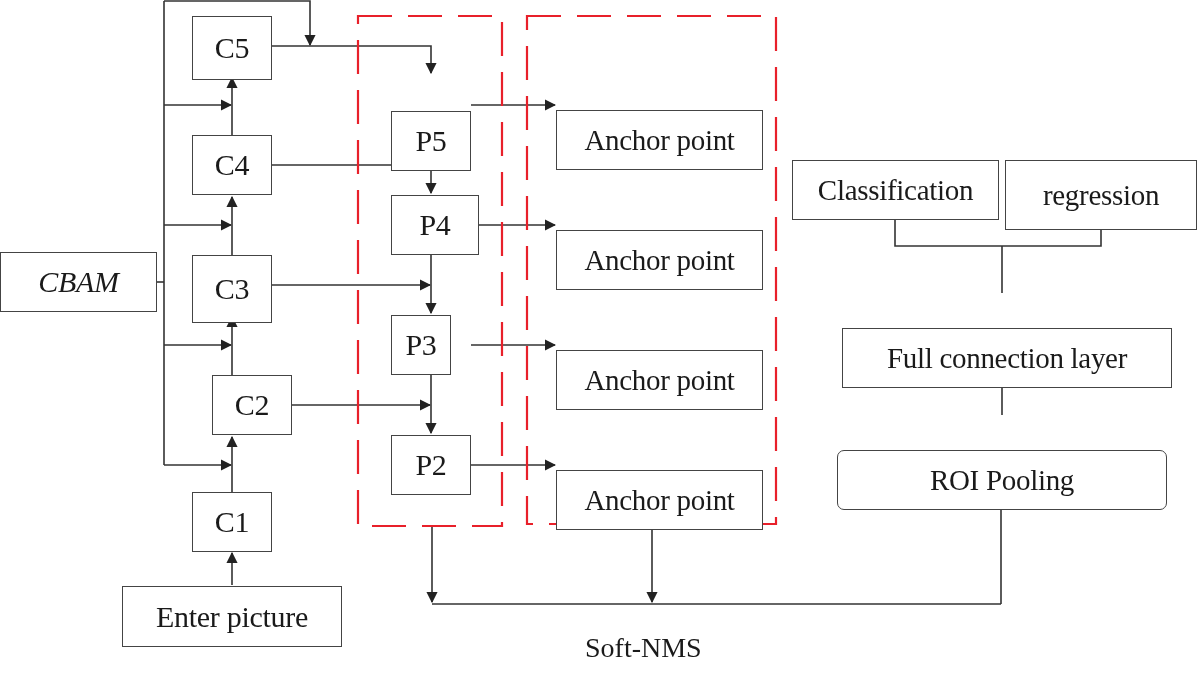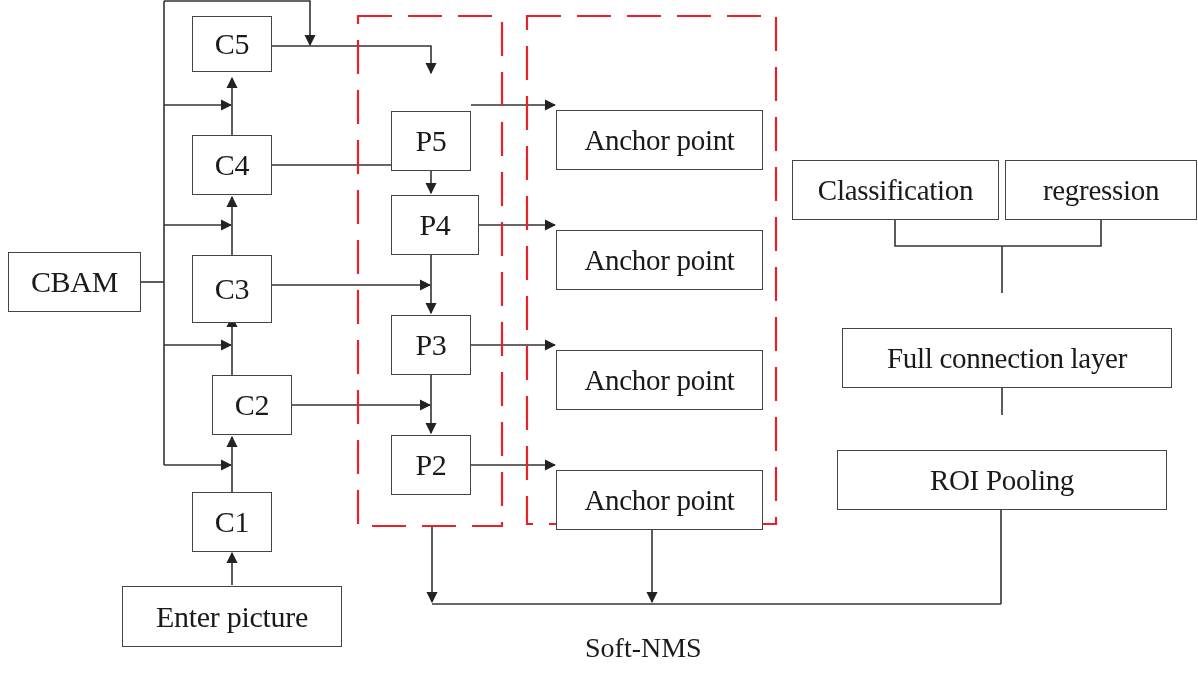--- a/index.html
+++ b/index.html
@@ -65,25 +65,25 @@
     <polyline points="1002,246 895,246 895,187" marker-end="url(#ah)"></polyline>
     <polyline points="1002,246 1101,246 1101,187" marker-end="url(#ah)"></polyline>
   </g>
 
   <g stroke="#e8202a" stroke-width="2.2" fill="none" stroke-dasharray="34,16">
     <rect x="358" y="16" width="144" height="510"></rect>
     <rect x="527" y="16" width="249" height="508"></rect>
   </g>
 </svg>
 
-<div class="node" style="left:8px;top:252px;width:133px;height:60px;">
+<div class="node" style="left:0;top:252px;width:157px;height:60px;font-style:italic;">
   <span>CBAM</span>
 </div>
 
-<div class="node" style="left:192px;top:16px;width:80px;height:56px;">
+<div class="node" style="left:192px;top:16px;width:80px;height:64px;">
   <span>C5</span>
 </div>
 <div class="node" style="left:192px;top:135px;width:80px;height:60px;">
   <span>C4</span>
 </div>
 <div class="node" style="left:192px;top:255px;width:80px;height:68px;text-align:center;">
   <span>C3</span>
 </div>
 <div class="node" style="left:192px;top:375px;width:80px;height:60px;margin-left:20px;">
   <span>C2</span>
@@ -94,21 +94,21 @@
 <div class="node" style="left:122px;top:586px;width:220px;height:61px;">
   <span>Enter picture</span>
 </div>
 
 <div class="node" style="left:391px;top:75px;width:80px;height:60px;margin-top:36px;">
   <span>P5</span>
 </div>
 <div class="node" style="left:391px;top:195px;width:88px;height:60px;">
   <span>P4</span>
 </div>
-<div class="node" style="left:391px;top:315px;width:80px;height:60px;">
+<div class="node" style="left:391px;top:315px;width:60px;height:60px;">
   <span>P3</span>
 </div>
 <div class="node" style="left:391px;top:435px;width:80px;height:60px;">
   <span>P2</span>
 </div>
 
 <div class="node small" style="left:556px;top:75px;width:207px;height:60px;">
   <span>Anchor point</span>
 </div>
 <div class="node small" style="left:556px;top:195px;width:207px;height:60px;">
@@ -117,23 +117,23 @@
 <div class="node small" style="left:556px;top:315px;width:207px;height:60px;">
   <span>Anchor point</span>
 </div>
 <div class="node small" style="left:556px;top:435px;width:207px;height:60px;">
   <span>Anchor point</span>
 </div>
 
 <div class="node small" style="left:792px;top:125px;width:207px;height:60px;">
   <span>Classification</span>
 </div>
-<div class="node small" style="left:1005px;top:125px;width:192px;height:60px;">
+<div class="node small" style="left:1005px;top:125px;width:192px;height:70px;">
   <span>regression</span>
 </div>
 <div class="node small" style="left:842px;top:293px;width:330px;height:60px;">
   <span>Full connection layer</span>
 </div>
-<div class="node small" style="left:837px;top:415px;width:330px;height:60px;">
+<div class="node small" style="left:837px;top:415px;width:330px;height:60px;border-radius:7px;">
   <span>ROI Pooling</span>
 </div>
 
 <div class="caption" style="left:585px;top:632px;">Soft-NMS</div>
 
 </body></html>

